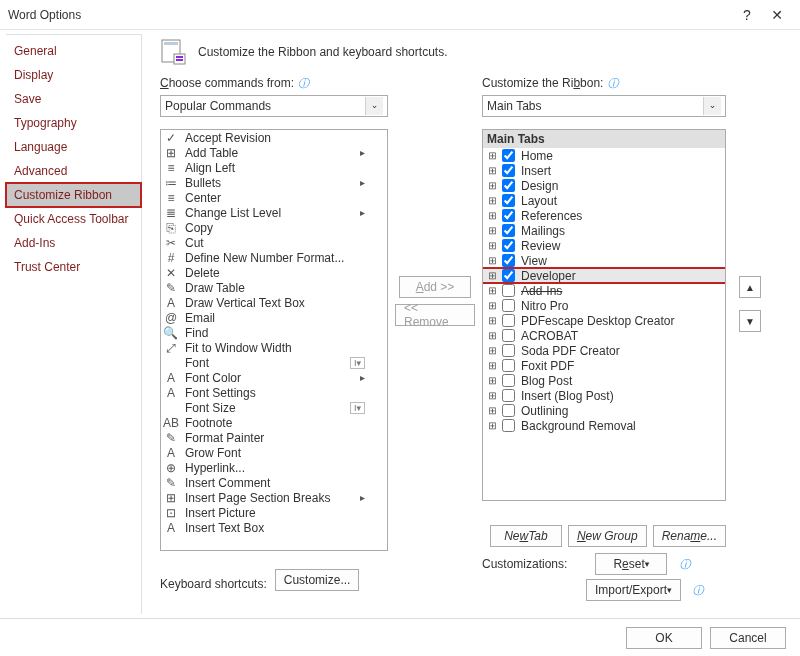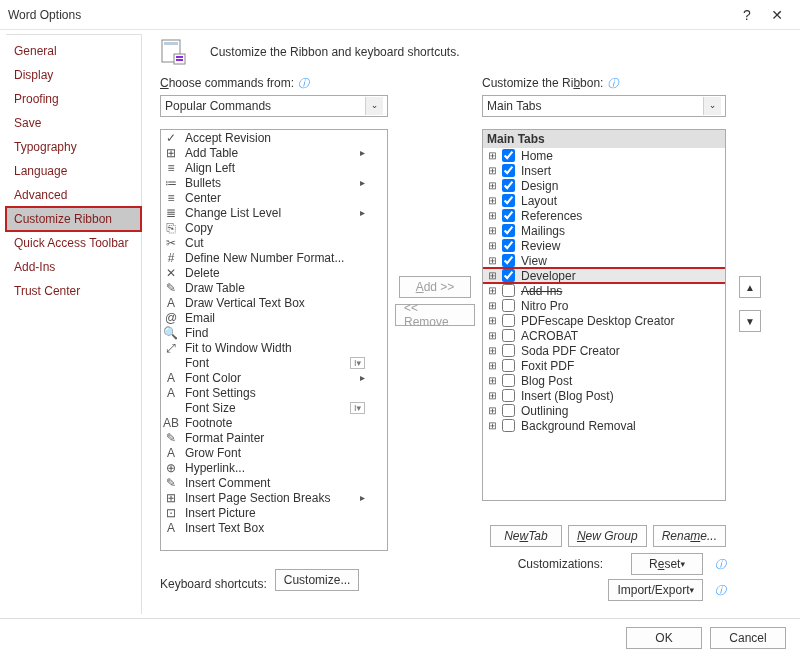--- a/index.html
+++ b/index.html
@@ -5,21 +5,21 @@
   * { box-sizing: border-box; font-family: "Segoe UI", Tahoma, sans-serif; font-size: 12px; }
   body { margin: 0; background: #fff; color: #333; width: 800px; height: 656px; overflow: hidden; position: relative; }
   .titlebar { height: 30px; display: flex; align-items: center; padding: 0 8px; border-bottom: 1px solid #e5e5e5; }
   .titlebar .title { flex: 1; font-weight: 400; }
   .titlebar .btn { width: 30px; text-align: center; font-size: 14px; cursor: pointer; }
   .main { display: flex; height: 584px; }
   .sidebar { width: 136px; border-right: 1px solid #e0e0e0; border-top: 1px solid #e0e0e0; margin:4px 0 0 6px; padding-top:4px; }
   .sidebar .item { padding: 5px 8px; cursor: pointer; color:#7f1d1d; }
   .sidebar .item.selected { background:#c8c8c8; outline:2px solid #c02020; outline-offset:-1px; }
   .content { flex: 1; padding: 8px 14px 0 18px; position: relative; }
-  .header-row { display:flex; align-items:center; gap:22px; margin-bottom:10px; }
+  .header-row { display:flex; align-items:center; gap:10px; margin-bottom:10px; }
   .header-icon { width:28px; height:28px; display:inline-block; }
   .header-icon svg { width:28px; height:28px; }
   .section-label { margin-bottom:4px; }
   .layout { display:flex; gap:7px; }
   .col { display:flex; flex-direction:column; }
   .dropdown { height:22px; border:1px solid #ababab; background:#fff; display:flex; align-items:center; padding:0 4px; justify-content:space-between; }
   .chev { width:18px; height:18px; border-left:1px solid #d0d0d0; background:#f0f0f0; text-align:center; line-height:17px; font-size:9px;}
   .listbox { border:1px solid #ababab; overflow:hidden; position:relative; }
   .listbox .scroll-region { position:absolute; inset:0; overflow-y:scroll; }
   .cmd-row { display:flex; align-items:center; height:15px; padding-left:2px; gap:6px; white-space:nowrap;}
@@ -30,21 +30,21 @@
   .tab-row .plus { width:11px; font-size:10px; color:#555; text-align:center;}
   .tab-row input[type=checkbox]{ width:13px; height:13px; margin:0 2px;}
   .tab-row .label { margin-left:2px; }
   .tab-row.dev { background:#e8e8e8; outline:2px solid #c02020; outline-offset:-1px; margin:0 -1px; padding-left:5px;}
   .middle-btns { width:80px; display:flex; flex-direction:column; gap:6px; align-items:center; margin-top:200px; }
   .btn-std { border:1px solid #ababab; background:#fdfdfd; height:22px; min-width:72px; padding:0 8px; display:inline-flex; align-items:center; justify-content:center; cursor:pointer; }
   .btn-std.disabled { color:#a0a0a0; }
   .updown { display:flex; flex-direction:column; gap:12px; margin-left:6px; margin-top:200px;}
   .updown .sq { width:22px; height:22px; border:1px solid #ababab; display:flex; align-items:center; justify-content:center; font-size:10px;}
   .below-tabs { margin-top:24px; display:flex; gap:6px; justify-content:flex-end;font-style:italic;}
-  .cust-row { display:flex; align-items:center; gap:8px; margin-top:6px; justify-content:flex-end;}
+  .cust-row { display:flex; align-items:center; gap:8px; margin-top:6px; justify-content:flex-start;}
   .cust-row .lbl { margin-right:2px; }
   .kbd-row { margin-top:18px; display:flex; align-items:flex-end; gap:8px;}
   .footer { position:absolute; bottom:0; left:0; right:0; height:38px; border-top:1px solid #dcdcdc; display:flex; align-items:center; justify-content:flex-end; gap:8px; padding:0 14px; }
   .ddown::after { content:" \25BE"; font-size:9px;}
   .help-i { color:#3399ff; font-style:italic; font-size:11px; margin-left:4px;}
   
   .listbox::-webkit-scrollbar{width:16px}
 </style>
 </head>
 <body>
@@ -52,21 +52,20 @@
 <div class="titlebar">
   <span class="title">Word Options</span>
   <span class="btn">?</span>
   <span class="btn">✕</span>
 </div>
 
 <div class="main">
   <div class="sidebar" id="sidebar">
       <div class="item">General</div>
       <div class="item">Display</div>
-      <div class="item">Proofing</div>
       <div class="item">Save</div>
       <div class="item">Typography</div>
       <div class="item">Language</div>
       <div class="item">Advanced</div>
       <div class="item selected">Customize Ribbon</div>
       <div class="item">Quick Access Toolbar</div>
       <div class="item">Add-Ins</div>
       <div class="item">Trust Center</div>
     </div>
 

